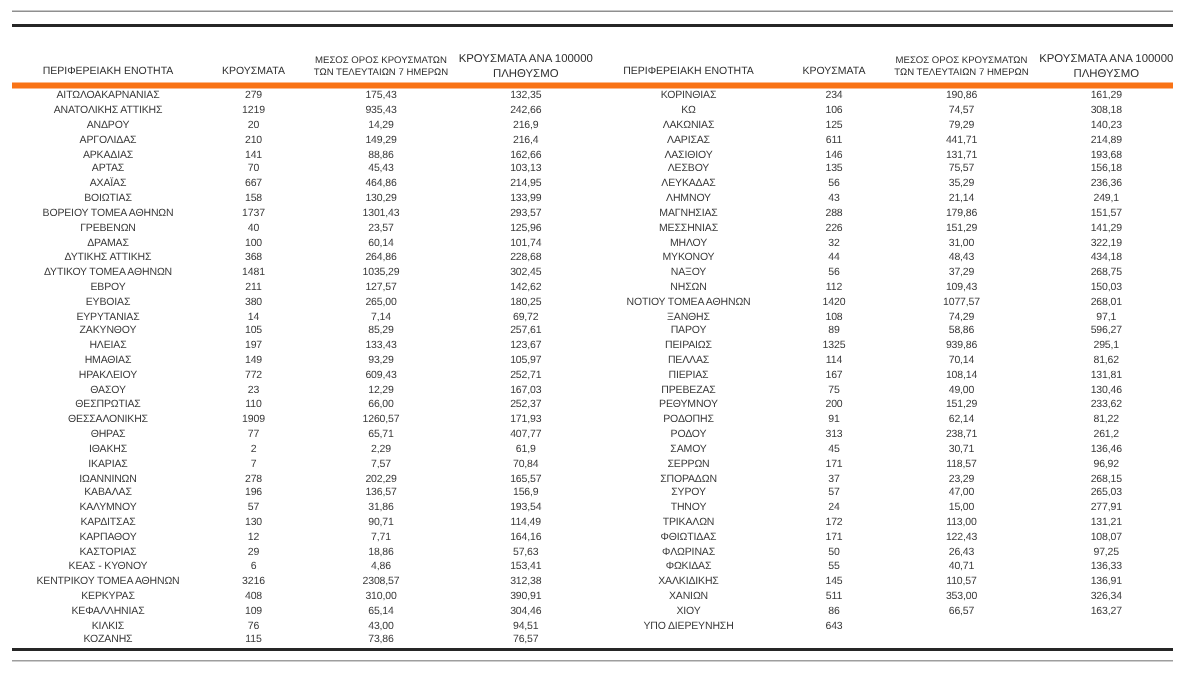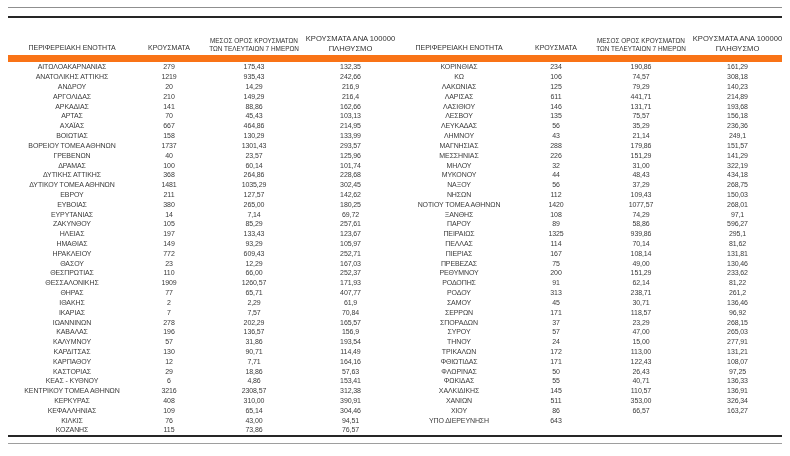--- a/index.html
+++ b/index.html
@@ -17,21 +17,21 @@
     padding: 7px 8px 0 8px;
   }
   .rule-top-thin   { height: 1px; background: #8f8f8f; }
   .rule-top-thick  { height: 2px; background: #262626; margin-top: 8px; }
   .rule-bot-thick  { height: 2px; background: #262626; }
   .rule-bot-thin   { height: 1px; background: #9e9e9e; margin-top: 6px; }
 
   .header-band {
     display: flex;
     height: 37px;
-    border-bottom: 7px solid #f97316;
+    border-bottom: 4px solid #f97316;
   }
   .half-grid {
     width: 387px;
     display: grid;
     grid-template-columns: 128px 66px 104px 89px;
   }
   .hcell {
     display: flex;
     flex-direction: column;
     justify-content: flex-end;

